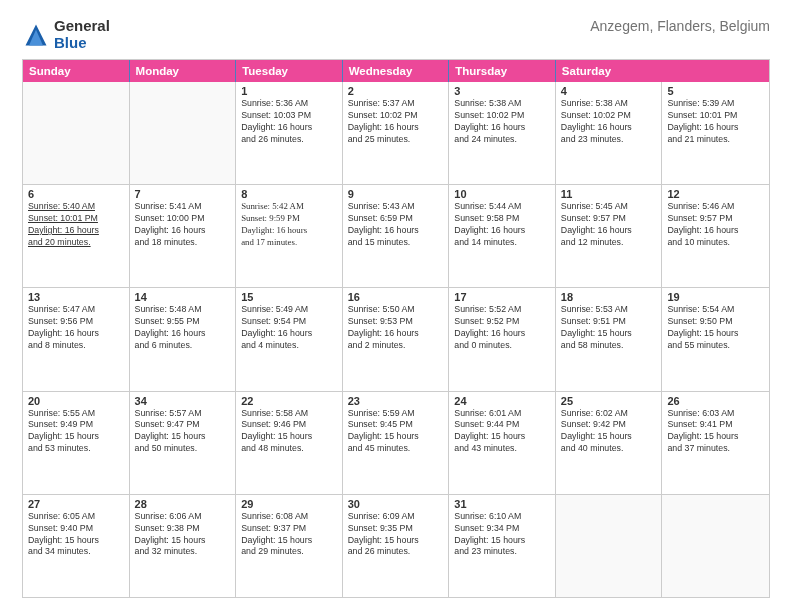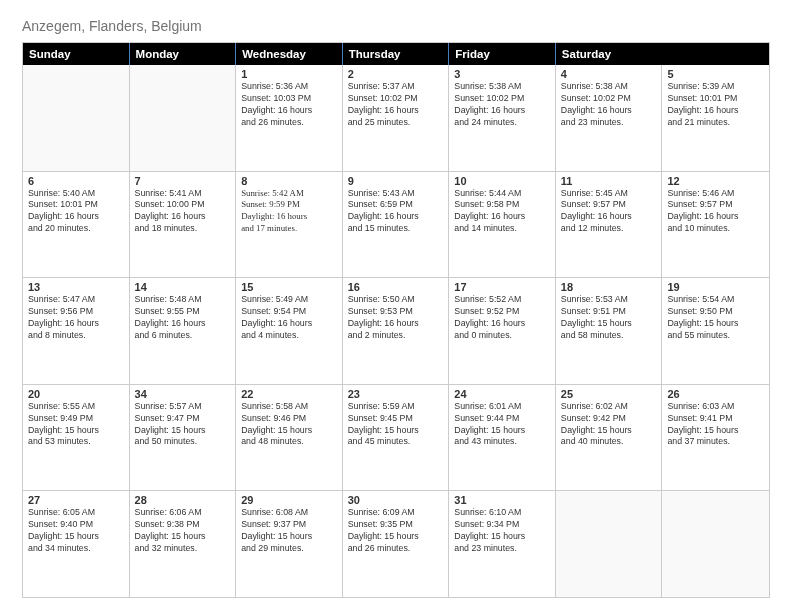--- a/index.html
+++ b/index.html
@@ -62,21 +62,21 @@
     }
     .calendar {
       flex: 1;
       display: flex;
       flex-direction: column;
       border: 1px solid #ccc;
     }
     .cal-header-row {
       display: grid;
       grid-template-columns: repeat(7, 1fr);
-      background: #000000;
+      background: #ec4899;
     }
     .cal-header-cell {
       color: #fff;
       font-size: 11.5px;
       font-weight: bold;
       padding: 5px 6px;
       text-align: left;
       border-right: 1px solid #4a7dc0;
     }
     .cal-header-cell:last-child { border-right: none; }
@@ -112,32 +112,42 @@
       font-size: 8.8px;
       color: #333;
       line-height: 1.35;
     }
   </style>
 </head>
 <body>
 
 <div class="page">
   <div class="header">
+    <div class="logo">
+      <svg class="logo-icon" viewBox="0 0 32 32">
+        <polygon points="16,4 28,28 4,28" fill="#1a5faa"></polygon>
+        <polygon points="16,10 24,28 8,28" fill="#4a90d9"></polygon>
+      </svg>
+      <div class="logo-text">
+        <span class="logo-general">General</span>
+        <span class="logo-blue">Blue</span>
+      </div>
+    </div>
     <div class="title-block">
       <div class="location">Anzegem, Flanders, Belgium</div>
     </div>
   </div>
 
   <div class="calendar">
     <div class="cal-header-row">
     <div class="cal-header-cell">Sunday</div>
         <div class="cal-header-cell">Monday</div>
+        <div class="cal-header-cell">Tuesday</div>
         <div class="cal-header-cell">Wednesday</div>
         <div class="cal-header-cell">Thursday</div>
-        <div class="cal-header-cell">Friday</div>
         <div class="cal-header-cell">Saturday</div>
       </div>
     <div class="cal-body">
     <div class="cal-row">
           <div class="cal-cell empty"></div>
           <div class="cal-cell empty"></div>
           <div class="cal-cell">
             <div class="day-num">1</div>
             <div class="day-info" style="white-space: pre-line;">Sunrise: 5:36 AM
 Sunset: 10:03 PM
@@ -169,21 +179,21 @@
             <div class="day-num">5</div>
             <div class="day-info" style="white-space: pre-line;">Sunrise: 5:39 AM
 Sunset: 10:01 PM
 Daylight: 16 hours
 and 21 minutes.</div>
           </div>
         </div>
         <div class="cal-row">
           <div class="cal-cell">
             <div class="day-num">6</div>
-            <div class="day-info" style="white-space: pre-line;">Sunrise: 5:40 AM
+            <div class="day-info" style="white-space: pre-line; text-decoration: underline;">Sunrise: 5:40 AM
 Sunset: 10:01 PM
 Daylight: 16 hours
 and 20 minutes.</div>
           </div>
           <div class="cal-cell">
             <div class="day-num">7</div>
             <div class="day-info" style="white-space: pre-line;">Sunrise: 5:41 AM
 Sunset: 10:00 PM
 Daylight: 16 hours
 and 18 minutes.</div>

